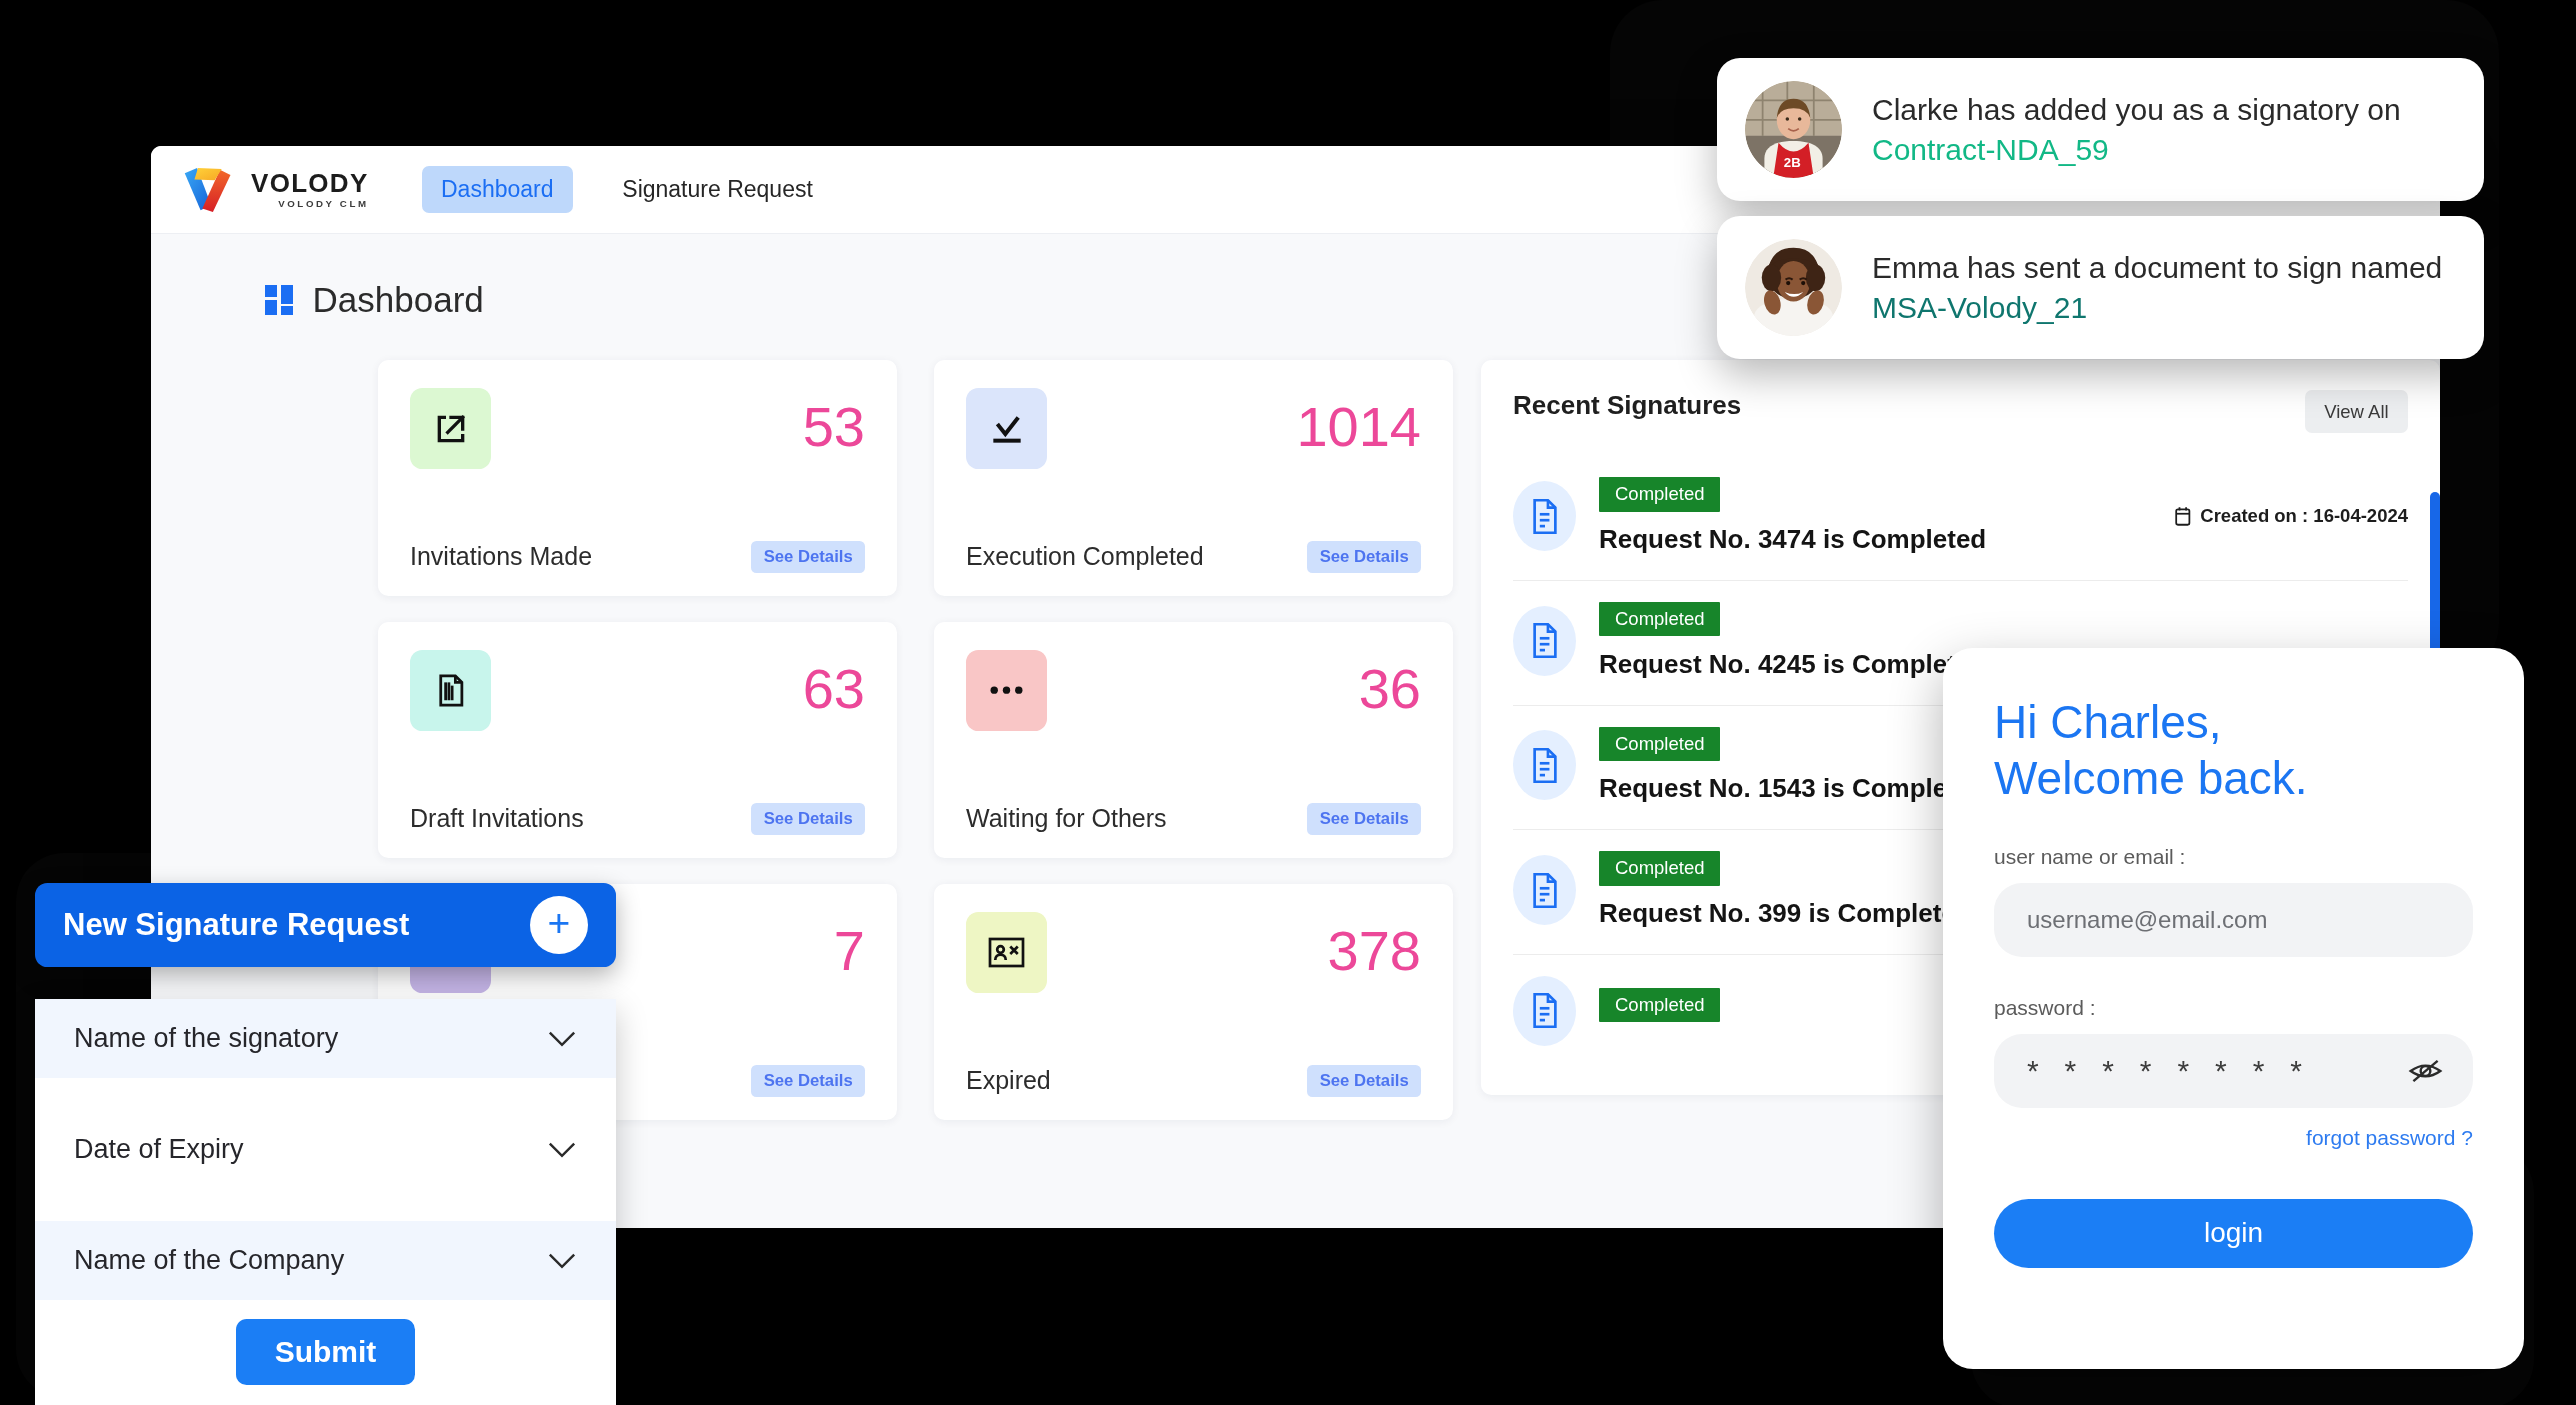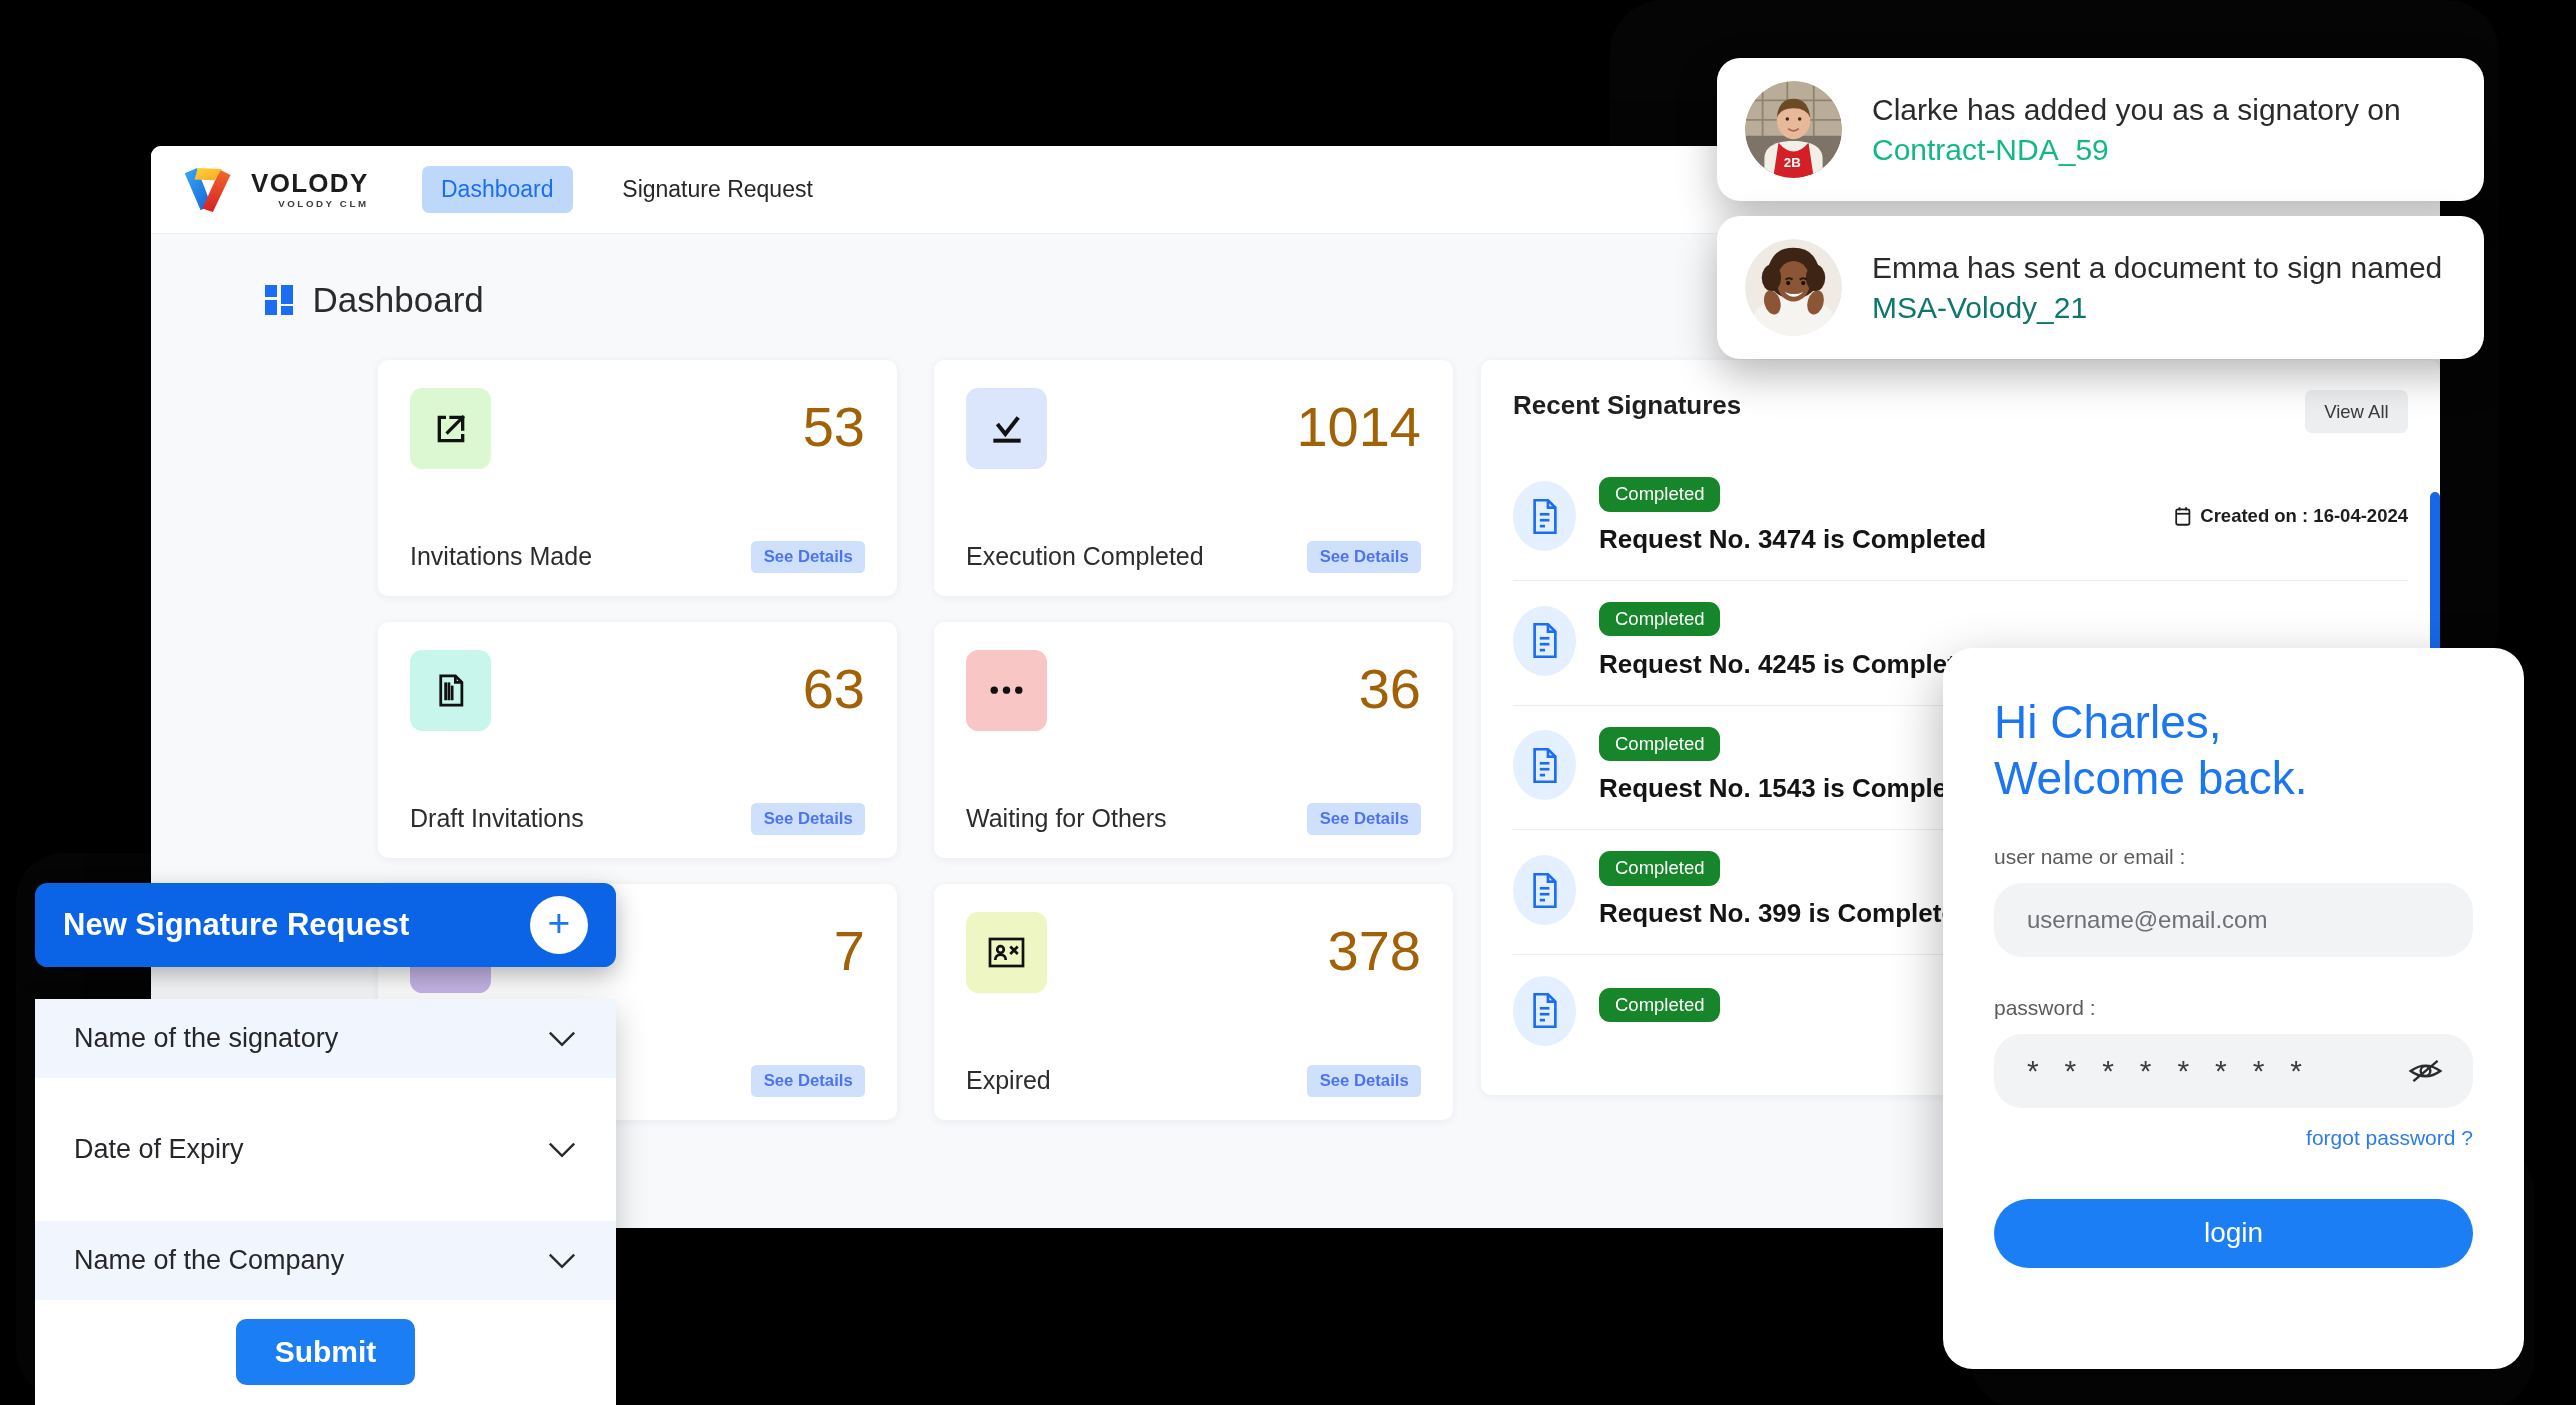--- a/index.html
+++ b/index.html
@@ -49,21 +49,21 @@
   .stat-card{
     background:#fff; border-radius:10.6px; height:236px; padding:28px 32px 23px 32px;
     display:flex; flex-direction:column; justify-content:space-between;
     box-shadow:0 1.8px 8.8px rgba(25,35,70,.06);
   }
   .stat-top{ display:flex; justify-content:space-between; align-items:flex-start;}
   .stat-ico{
     width:81px; height:81px; border-radius:12.3px; display:flex;
     align-items:center; justify-content:center; font-size:39px; color:#111;
   }
-  .stat-num{ font-size:56px; color:#a16207; line-height:1; margin-top:10.6px;}
+  .stat-num{ font-size:56px; color:#ec4899; line-height:1; margin-top:10.6px;}
   .stat-bot{ display:flex; justify-content:space-between; align-items:center;}
   .stat-label{ font-size:25px; color:#2c2c2c;}
   .see-details{
     background:#cfe0fd; color:#4d74f0; font-size:16.7px; font-weight:bold;
     padding:6.2px 12.3px; border-radius:5.3px; cursor:pointer; white-space:nowrap;
   }
 
   
   #recent{
     width:1038px; background:#fff; border-radius:10.6px; padding:30px 32px 0 32px;
@@ -78,21 +78,21 @@
   }
   #sig-list{ margin-top:23px; position:relative;}
   .sig-row{ display:flex; align-items:center; gap:23px; padding:21px 0 25px 0; border-bottom:0.9px solid #ececec;}
   .doc-ico{
     width:63px; height:70px; border-radius:50%; background:#e4efff;
     display:flex; align-items:center; justify-content:center; flex:none;
   }
   .sig-mid{ flex:1; }
   .badge{
     display:inline-block; background:#17852a; color:#fff; font-size:18.5px;
-    padding:6.2px 16px; border-radius:11px; margin-bottom:12.3px;
+    padding:6.2px 16px; border-radius:1px; margin-bottom:12.3px;
   }
   .sig-text{ font-size:26px; font-weight:bold; color:#141414;}
   .sig-date{ display:flex; align-items:center; gap:8.8px; font-size:18.5px; font-weight:bold; color:#1d1d1d; white-space:nowrap;}
   #scroll-track{ position:absolute; right:0px; top:132px; width:9.7px; height:604px; background:#fff;}
   #scroll-thumb{ position:absolute; right:0px; top:132px; width:9.7px; height:422px; background:#1767e8; border-radius:5.3px; cursor:pointer;}
 
   
   .toast{
     position:absolute; background:#fff; border-radius:23px; display:flex;
     align-items:center; gap:30px; padding:23px 39px 23px 28px;

